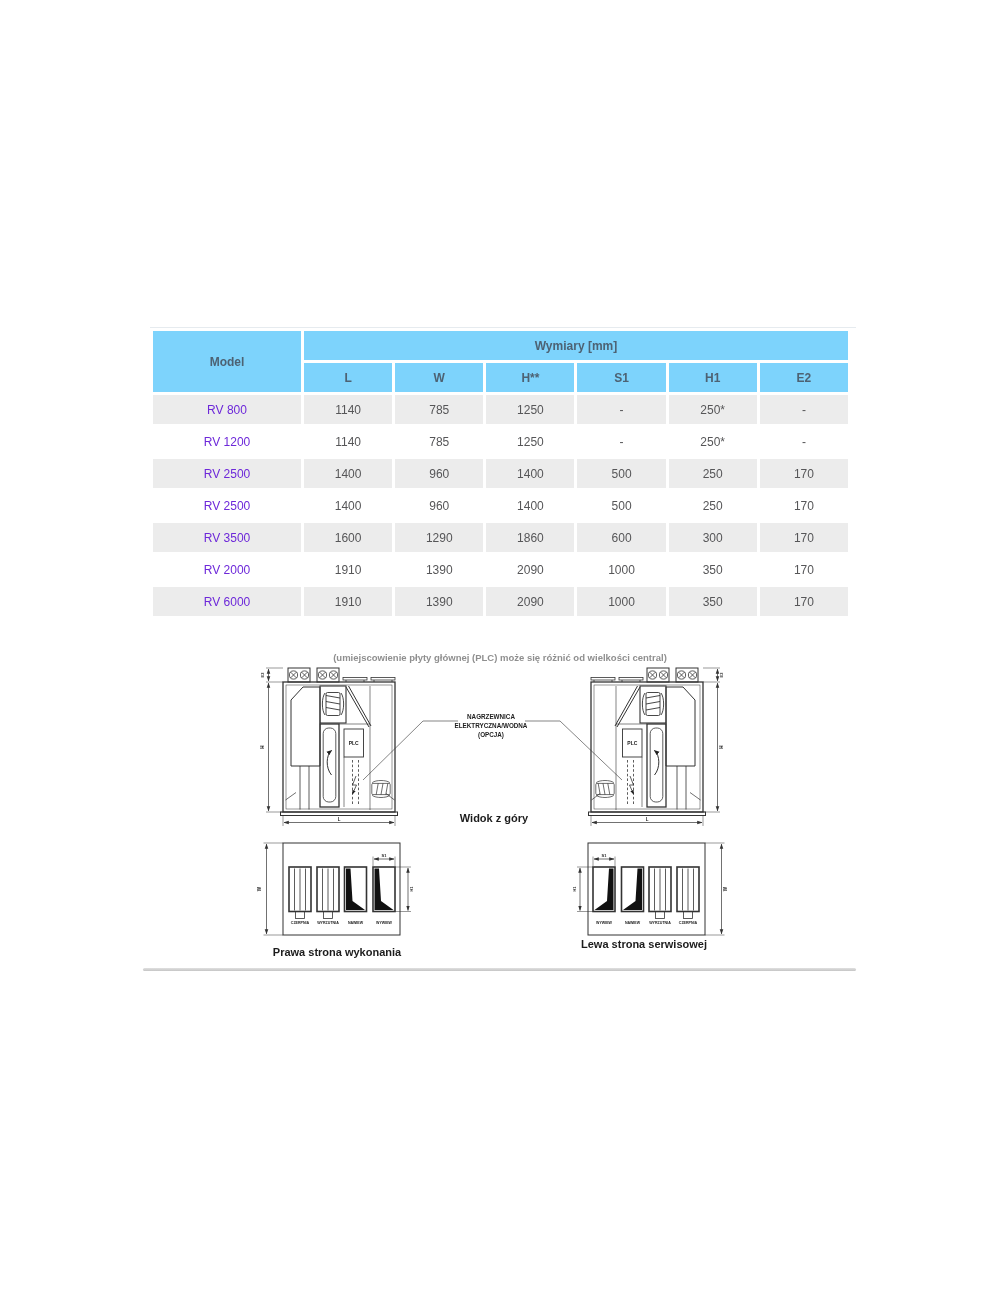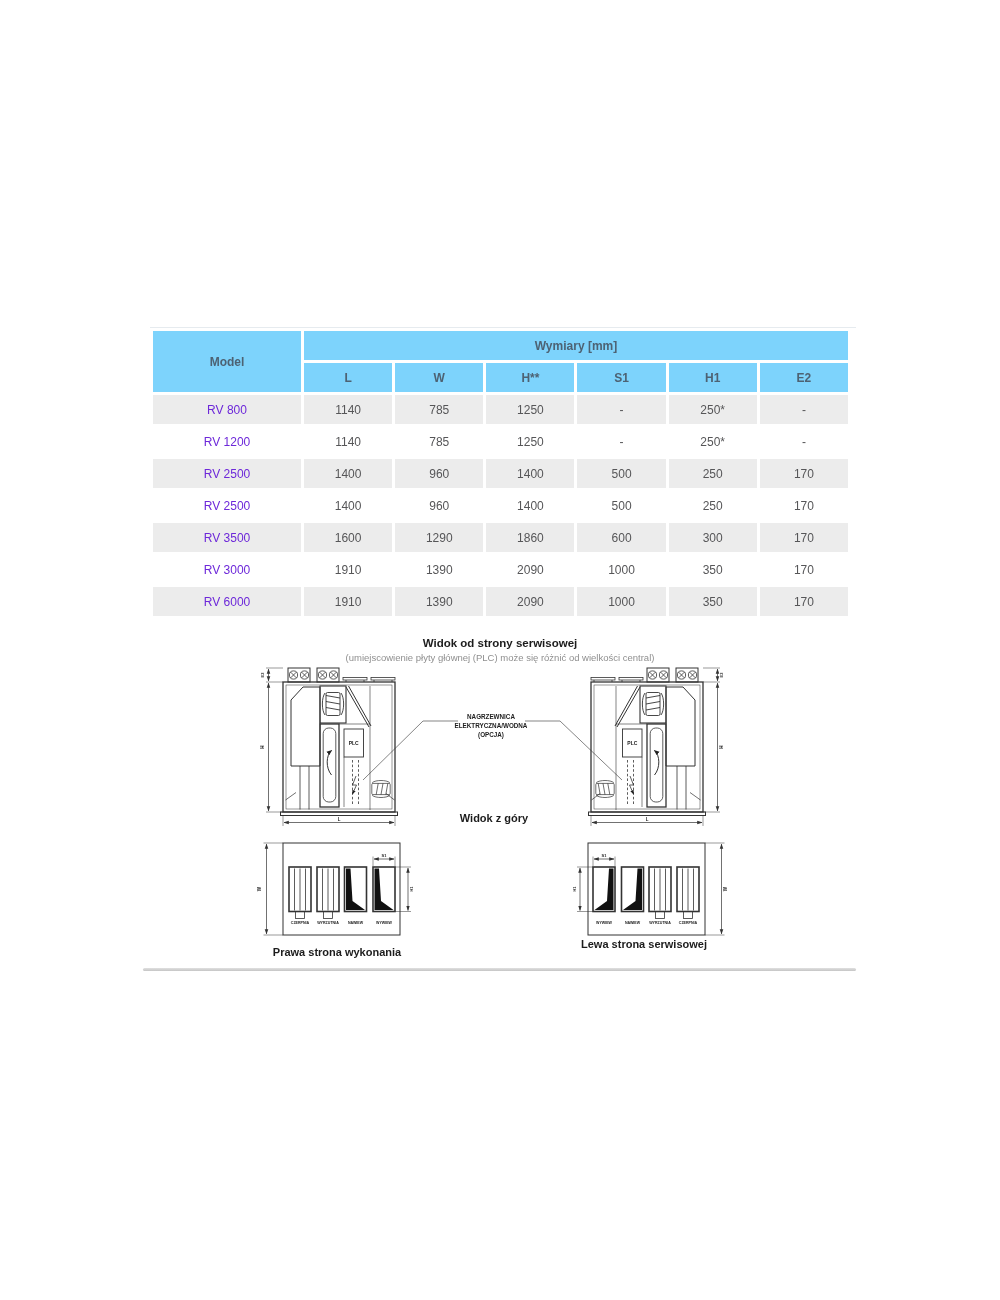--- a/index.html
+++ b/index.html
@@ -14,21 +14,21 @@
   table.dims th,table.dims td{height:29px;text-align:center;vertical-align:middle;
       font-size:12px;padding:0;}
   th.hgroup,th.hmodel,th.hcol{background:#7dd3fc;color:#4d6273;font-weight:700;}
   td.model{color:#6d28d9;}
   td.val{color:#565658;}
   tbody tr:nth-child(odd) td{background:#ececec;}
   tbody tr:nth-child(even) td{background:#ffffff;}
   
   .cap{position:absolute;text-align:center;color:#1c1c1c;}
   .sec-title{left:0;top:637px;width:1000px;font-size:11.5px;font-weight:700;}
-  .sec-sub{left:0;top:652px;width:1000px;font-size:9.5px;color:#8f8f8f;font-weight:400;}
+  .sec-sub{left:0;top:652px;width:1000px;font-size:9.5px;color:#8f8f8f;font-weight:700;}
   .topview-title{left:394px;top:812px;width:200px;font-size:11px;font-weight:700;}
   .right-title{left:237px;top:938px;width:200px;font-size:11px;font-weight:700;margin-top:8px;}
   .left-title{left:544px;top:938px;width:200px;font-size:11px;font-weight:700;}
   svg.diag{position:absolute;left:0;top:630px;}
   svg.diag text{font-family:"Liberation Sans",sans-serif;fill:#222;font-weight:700;}
 </style>
 </head>
 <body>
 
 <div id="page">
@@ -100,42 +100,41 @@
         <tr>
           <td class="model">RV 3500</td>
           <td class="val">1600</td>
           <td class="val">1290</td>
           <td class="val">1860</td>
           <td class="val">600</td>
           <td class="val">300</td>
           <td class="val">170</td>
         </tr>
         <tr>
-          <td class="model">RV 3000</td>
+          <td class="model">RV 2000</td>
           <td class="val">1910</td>
           <td class="val">1390</td>
           <td class="val">2090</td>
           <td class="val">1000</td>
           <td class="val">350</td>
           <td class="val">170</td>
         </tr>
         <tr>
           <td class="model">RV 6000</td>
           <td class="val">1910</td>
           <td class="val">1390</td>
           <td class="val">2090</td>
           <td class="val">1000</td>
           <td class="val">350</td>
           <td class="val">170</td>
         </tr>
       </tbody>
     </table>
   </div>
 
-  <div class="cap sec-title">Widok od strony serwisowej</div>
   <div class="cap sec-sub">(umiejscowienie płyty głównej (PLC) może się różnić od wielkości central)</div>
   <div class="cap topview-title">Widok z góry</div>
   <div class="cap right-title">Prawa strona wykonania</div>
   <div class="cap left-title">Lewa strona serwisowej</div>
 
   <svg class="diag" width="1000" height="345" viewBox="0 0 1000 345">
     <defs>
       <marker id="ar" viewBox="0 0 10 10" refX="9.2" refY="5" markerWidth="7.5" markerHeight="7.5" orient="auto-start-reverse">
         <path d="M0,1.6 L10,5 L0,8.4 Z" fill="#333"></path>
       </marker>

